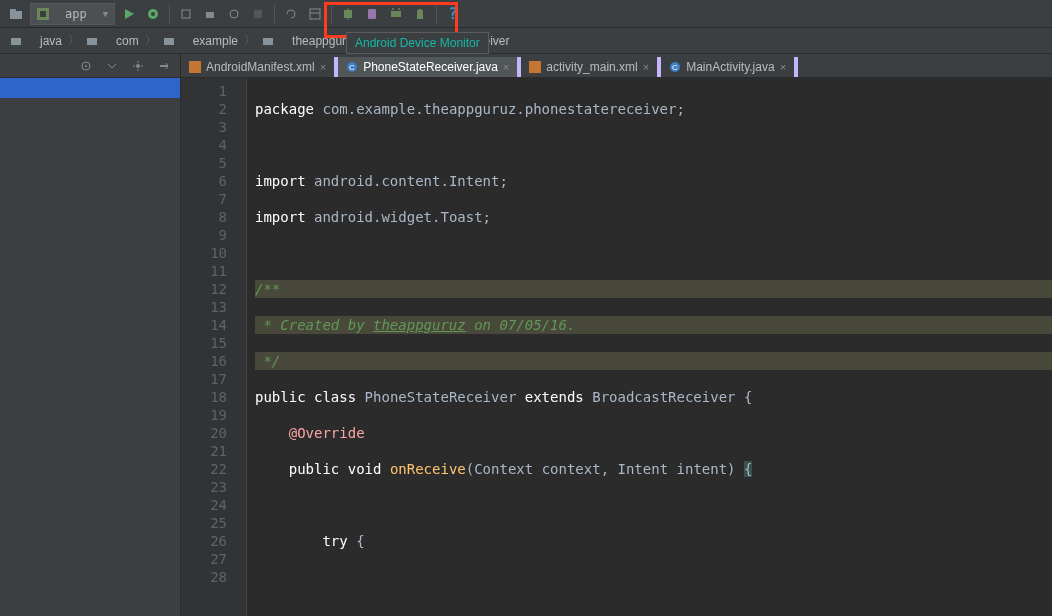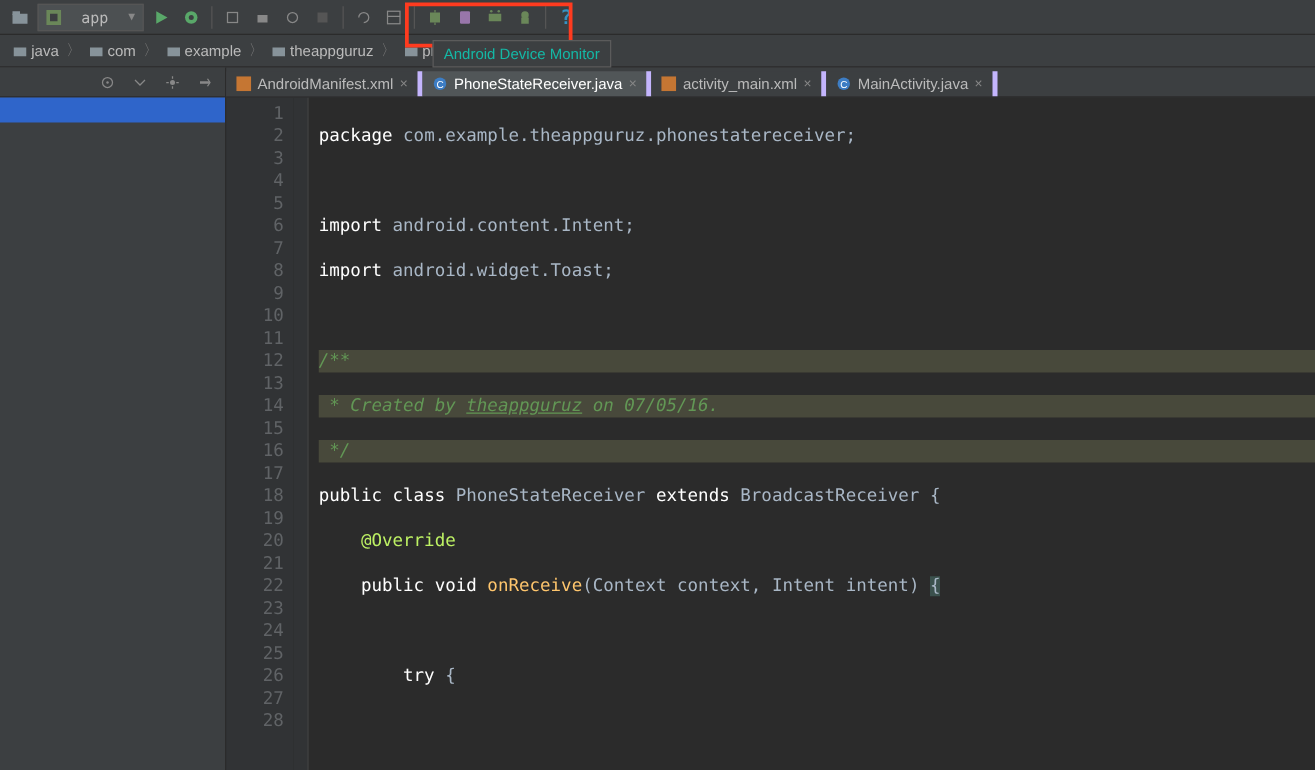--- a/index.html
+++ b/index.html
@@ -4,42 +4,42 @@
 <style>
   * { margin:0; padding:0; box-sizing:border-box; }
   body { font-family: Menlo, Consolas, monospace; background:#3c3f41; color:#bbb; font-size:13px; overflow:hidden; width:1052px; height:616px; }
   .toolbar { height:28px; display:flex; align-items:center; gap:4px; padding:2px 6px; background:#3c3f41; border-bottom:1px solid #2b2b2b; }
   .run-dropdown { display:flex; align-items:center; height:22px; background:#4c5052; border:1px solid #555; padding:0 6px; gap:16px; font-size:12px; }
   .btn-icon { width:20px; height:20px; display:inline-flex; align-items:center; justify-content:center; cursor:pointer; }
   .sep { width:1px; height:18px; background:#555; margin:0 2px; }
   .highlight-box { position:absolute; top:2px; left:324px; width:134px; height:36px; border:3px solid #ff3b1f; z-index:10; pointer-events:none; }
   .tooltip { position:absolute; top:32px; left:346px; background:#3c3f41; border:1px solid #5b5b5b; color:#14b8a6; padding:3px 8px; font-size:12px; z-index:11; font-family:Arial,sans-serif; }
   .breadcrumb { height:26px; display:flex; align-items:center; gap:2px; padding:0 6px; background:#3c3f41; border-bottom:1px solid #2b2b2b; font-size:12px; font-family:Arial,sans-serif; }
-  .crumb { display:flex; align-items:center; gap:3px; padding:1px 4px; color:#bbb; }
+  .crumb { display:flex; align-items:center; gap:18px; padding:1px 4px; color:#bbb; }
   .crumb-sep { color:#777; }
   .layout { display:flex; height:562px; }
   .sidebar { width:181px; background:#3c3f41; border-right:1px solid #2b2b2b; }
   .sb-toolbar { height:24px; display:flex; align-items:center; gap:6px; padding:0 6px; justify-content:flex-end; border-bottom:1px solid #2b2b2b; }
   .sb-body { height:20px; background:#2f65ca; }
   .editor { flex:1; display:flex; flex-direction:column; background:#2b2b2b; }
   .tabs { height:24px; display:flex; align-items:flex-end; background:#3c3f41; border-bottom:1px solid #2b2b2b; font-size:12px; font-family:Arial,sans-serif; }
   .tab { display:flex; align-items:center; gap:5px; padding:3px 8px; color:#bbb; background:#3c3f41; border-right:4px solid #c4b5fd; }
   .tab.active { background:#515658; color:#fff; }
   .tab-close { color:#888; font-size:11px; cursor:pointer; }
   .code-area { flex:1; display:flex; font-family:Menlo,Consolas,monospace; font-size:14px; line-height:18px; overflow:hidden; }
   .gutter { width:54px; background:#313335; color:#606366; text-align:right; padding:4px 8px 4px 0; user-select:none; }
   .gutter .ln { height:18px; }
   .fold { width:12px; background:#313335; border-right:1px solid #444; }
   .code { flex:1; padding:4px 0 4px 8px; white-space:pre; color:#a9b7c6; background:#2b2b2b; position:relative; }
   .code .row { height:18px; }
   .kw { color:#ffffff; font-weight:normal; }
   .doc { color:#629755; font-style:italic; }
   .docbg { background:#48493b; display:block; }
   .fn { color:#ffc66d; }
-  .ann { color:#bef264; }
+  .ann { color:#fca5a5; }
   svg { display:block; }
   .ico-folder { fill:#87939a; }
 </style>
 </head>
 <body>
 
 <div class="highlight-box"></div>
 <div class="tooltip">Android Device Monitor</div>
 
 <div class="toolbar">

